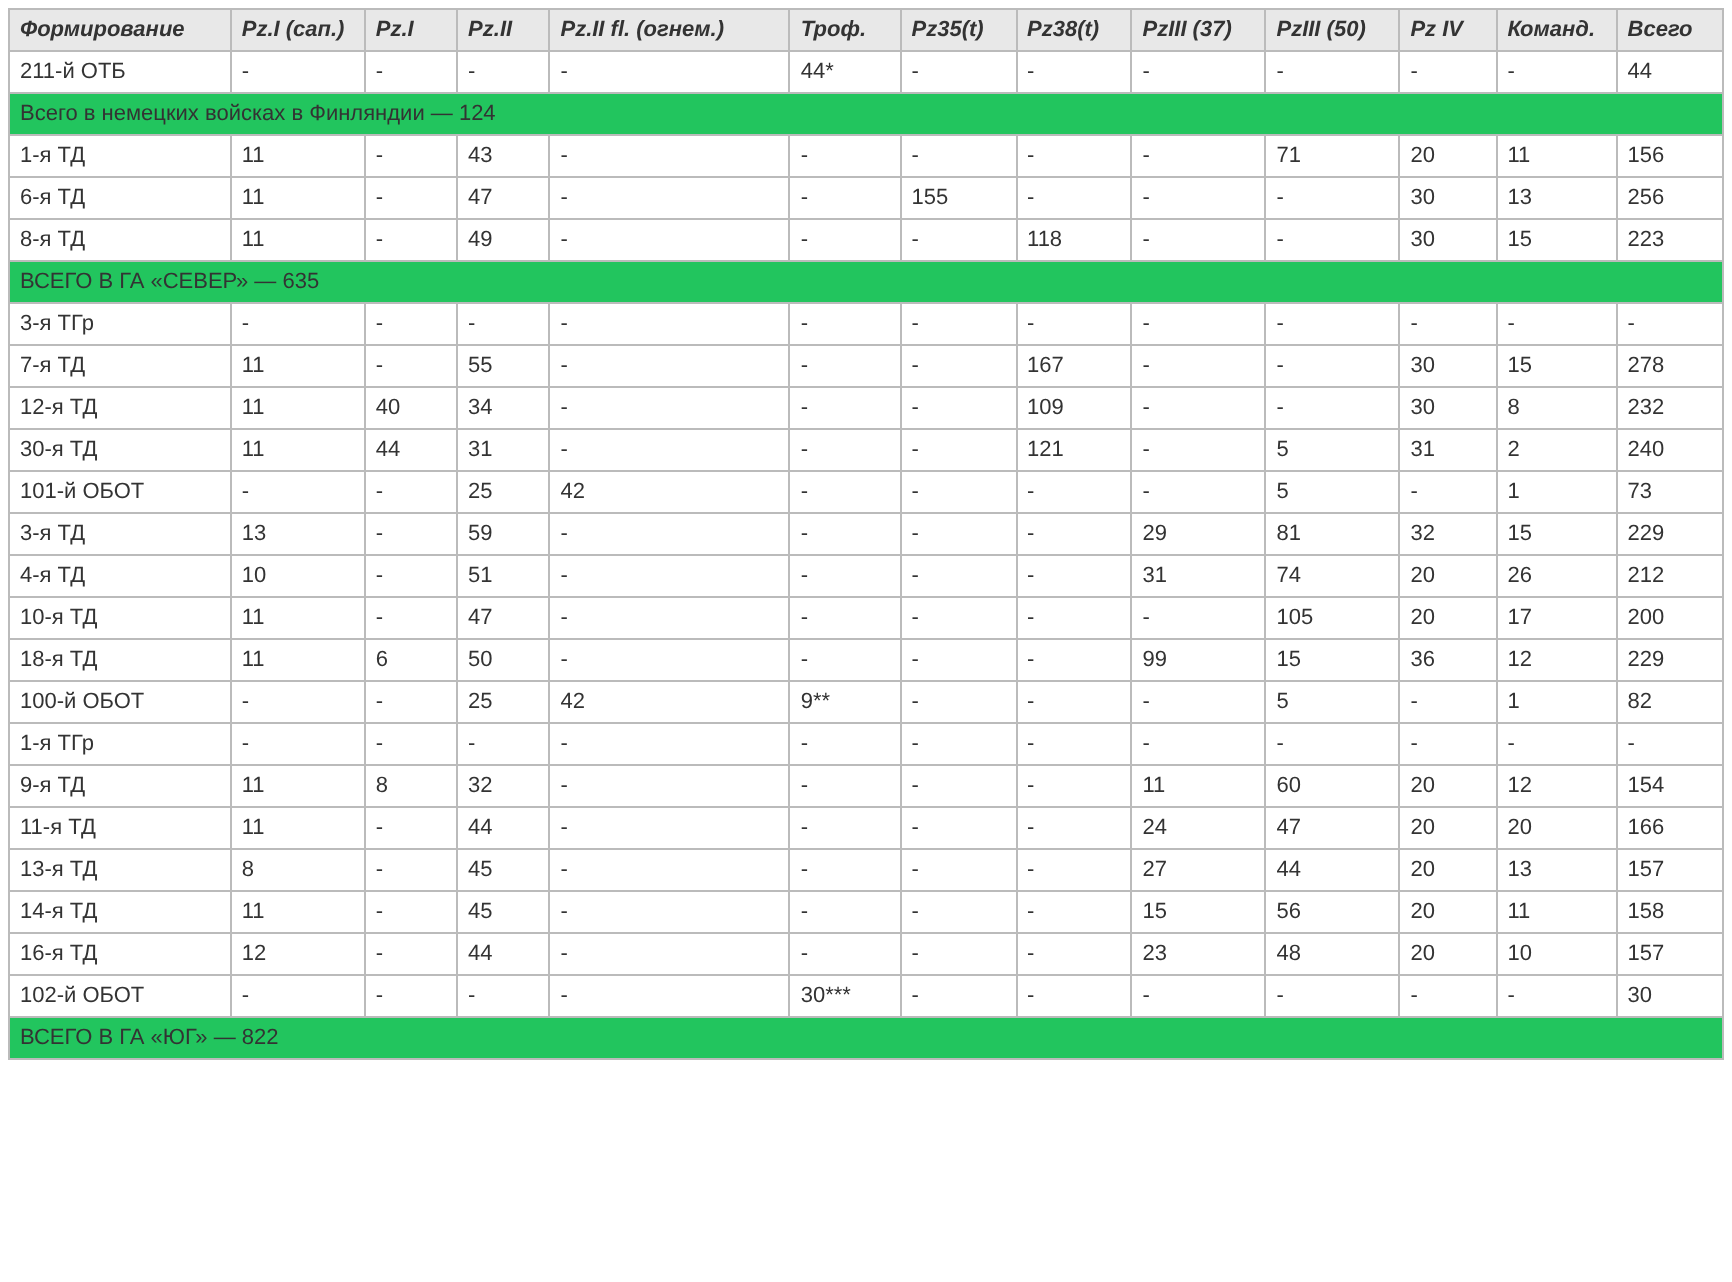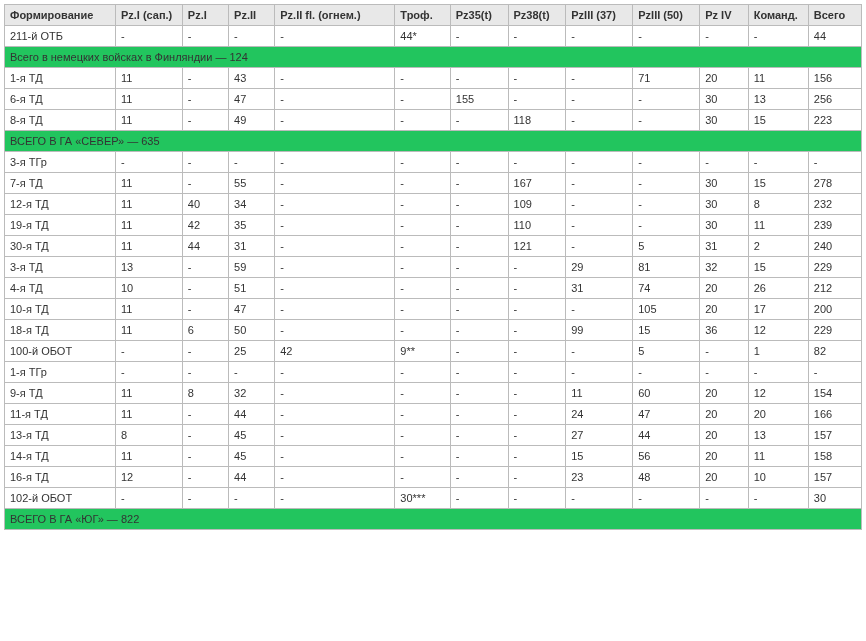--- a/index.html
+++ b/index.html
@@ -20,20 +20,21 @@
     padding: 3px 5px;
     text-align: left;
     white-space: nowrap;
     overflow: hidden;
     height: 14px;
   }
   th {
     background: #e8e8e8;
     font-weight: bold;
     color: #333;
+    font-style: italic;
   }
   tr.section td {
     font-weight: normal;
     background: #22c55e;
   }
   col.c0  { width: 96px; }
   col.c1  { width: 58px; }
   col.c2  { width: 40px; }
   col.c3  { width: 40px; }
   col.c4  { width: 104px; }
@@ -188,48 +189,48 @@
         <td>-</td>
         <td>-</td>
         <td>109</td>
         <td>-</td>
         <td>-</td>
         <td>30</td>
         <td>8</td>
         <td>232</td>
       </tr>
       <tr>
-        <td>19-я ТД</td>
-        <td>11</td>
-        <td>42</td>
-        <td>35</td>
-        <td>-</td>
-        <td>-</td>
-        <td>-</td>
-        <td>110</td>
-        <td>-</td>
-        <td>-</td>
-        <td>30</td>
-        <td>11</td>
-        <td>239</td>
-      </tr>
-      <tr>
         <td>30-я ТД</td>
         <td>11</td>
         <td>44</td>
         <td>31</td>
         <td>-</td>
         <td>-</td>
         <td>-</td>
         <td>121</td>
         <td>-</td>
         <td>5</td>
         <td>31</td>
         <td>2</td>
         <td>240</td>
+      </tr>
+      <tr>
+        <td>101-й ОБОТ</td>
+        <td>-</td>
+        <td>-</td>
+        <td>25</td>
+        <td>42</td>
+        <td>-</td>
+        <td>-</td>
+        <td>-</td>
+        <td>-</td>
+        <td>5</td>
+        <td>-</td>
+        <td>1</td>
+        <td>73</td>
       </tr>
       <tr>
         <td>3-я ТД</td>
         <td>13</td>
         <td>-</td>
         <td>59</td>
         <td>-</td>
         <td>-</td>
         <td>-</td>
         <td>-</td>

